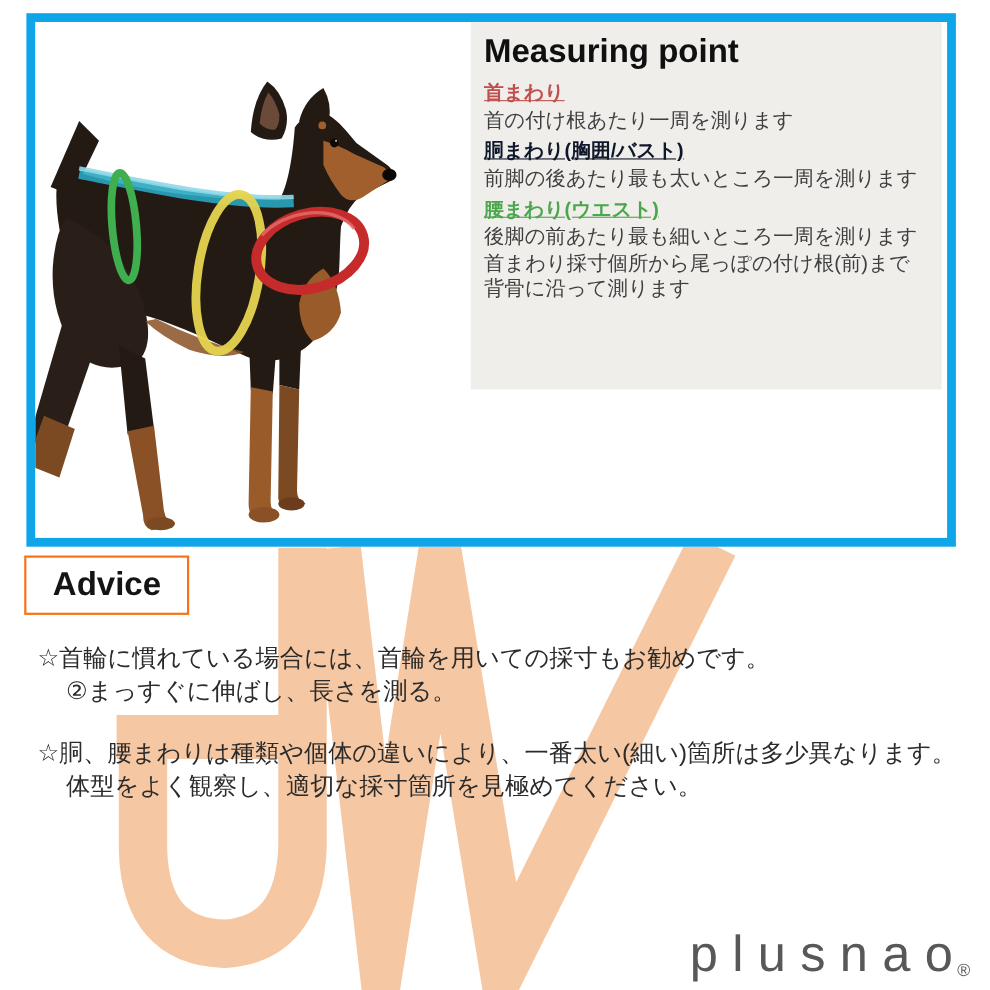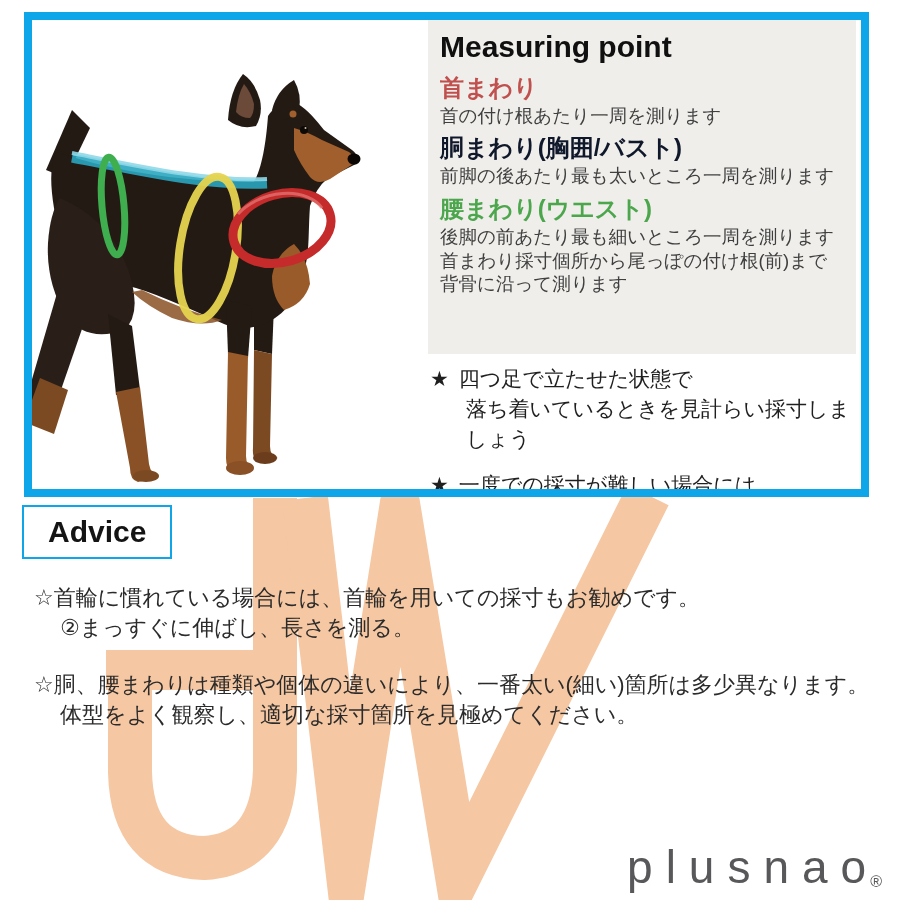--- a/index.html
+++ b/index.html
@@ -15,34 +15,34 @@
     position:absolute;left:24px;top:12px;width:845px;height:485px;
     border:8px solid #0ea5e9;background:#fff;box-sizing:border-box;z-index:2;overflow:hidden;
   }
   .dog-svg{position:absolute;left:0;top:28px;width:400px;height:440px;}
   .panel{
     position:absolute;left:396px;top:0;width:428px;height:334px;
     background:#efeeeb;box-sizing:border-box;padding:8px 12px 6px 12px;
   }
   .panel-title{font-size:30px;font-weight:bold;color:#101010;margin:2px 0 10px 0;letter-spacing:0px;}
   .mp{margin:0 0 2px 0;}
-  .mp-label{font-size:24px;font-weight:bold;line-height:1.2;margin-top:7px;}
+  .mp-label{font-size:18px;font-weight:bold;line-height:1.2;margin-top:7px;text-decoration:underline;}
   .c-neck{color:#c0504d;}
   .c-chest{color:#0f172a;}
   .c-waist{color:#4ca64c;}
   .c-back{color:#4f81bd;}
   .mp-desc{font-size:18.5px;color:#3f3f3f;line-height:1.22;margin-top:2px;}
   .notes{position:absolute;left:398px;top:344px;width:432px;}
   .note{margin-bottom:17px;font-size:21px;color:#1f1f1f;line-height:1.42;}
   .note .star{margin-right:10px;}
   .note-l2{padding-left:36px;}
   
   .advice-title{
     position:absolute;left:22px;top:505px;z-index:3;
-    border:2px solid #0ea5e9;background:#fff;
+    border:2px solid #f97316;background:#fff;
     font-size:30px;font-weight:bold;color:#141414;
     padding:10px 24px;line-height:1;
   }
   .advice{position:absolute;left:34px;top:583px;width:845px;z-index:3;}
   .ablock{margin-bottom:27px;}
   .aline{font-size:22px;color:#2b2b2b;line-height:1.37;white-space:nowrap;}
   .aline + .aline{padding-left:26px;}
   
   .logo{
     position:absolute;right:18px;bottom:6px;z-index:3;
@@ -132,30 +132,20 @@
     </div>
     <div class="mp">
       <div class="mp-label c-waist">腰まわり(ウエスト)</div>
       <div class="mp-desc">後脚の前あたり最も細いところ一周を測ります</div>
     </div>
     <div class="mp">
       <div class="mp-desc">首まわり採寸個所から尾っぽの付け根(前)まで背骨に沿って測ります</div>
     </div>
   </div>
 
-  <div class="notes">
-    <div class="note">
-      <div class="note-l1"><span class="star">★</span><span>四つ足で立たせた状態で</span></div>
-      <div class="note-l2">落ち着いているときを見計らい採寸しましょう</div>
-    </div>
-    <div class="note">
-      <div class="note-l1"><span class="star">★</span><span>一度での採寸が難しい場合には</span></div>
-
-    </div>
-  </div>
 </div>
 
 <div class="advice-title">Advice</div>
 
 <div class="advice">
   <div class="ablock">
     <div class="aline">☆首輪に慣れている場合には、首輪を用いての採寸もお勧めです。</div>
     <div class="aline">②まっすぐに伸ばし、長さを測る。</div>
   </div>
   <div class="ablock">

